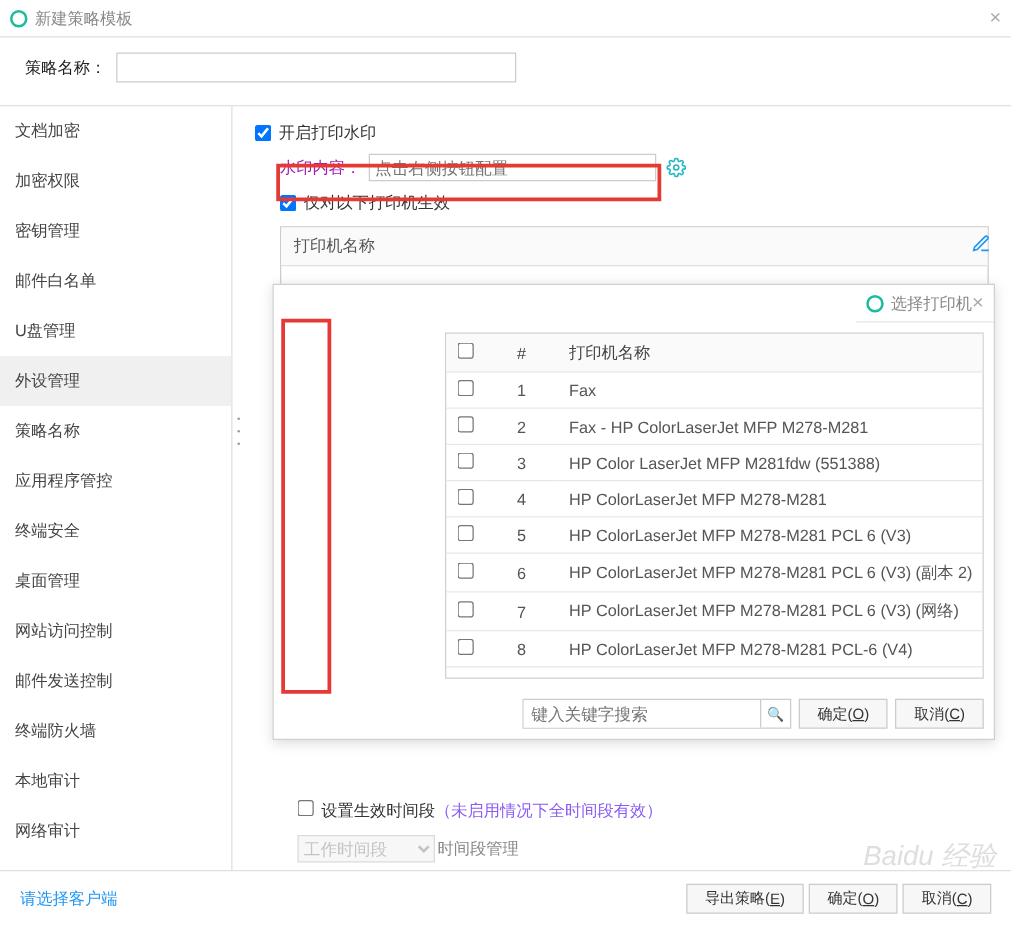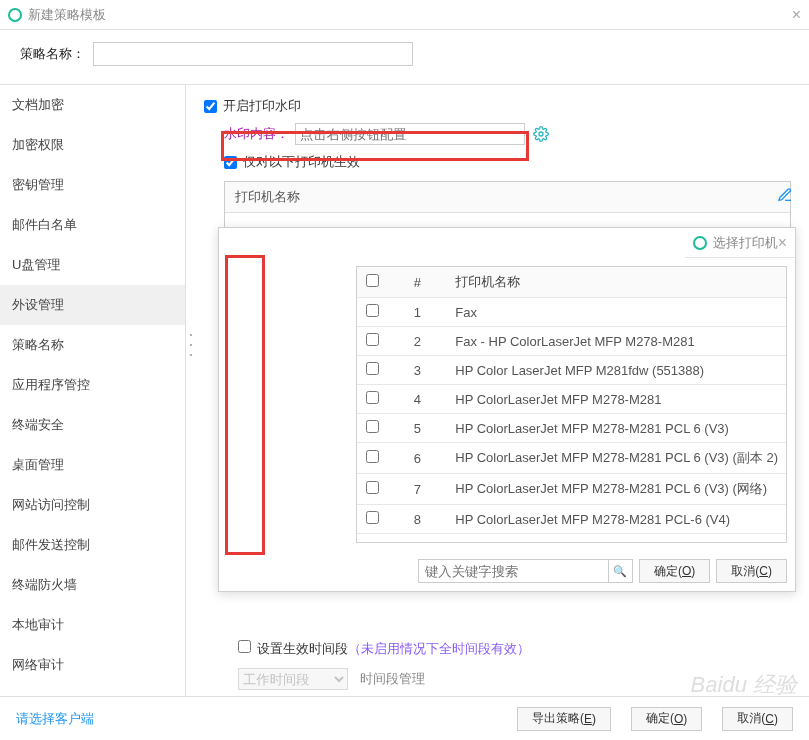--- a/index.html
+++ b/index.html
@@ -263,21 +263,21 @@
 .time-section .row1 {
   display: flex;
   align-items: flex-start;
   margin-bottom: 10px;
 }
 .time-section .row1 input[type=checkbox] { margin-right: 6px; }
 .time-section .row1 .muted { color: #8b5cf6; margin-left: 0; }
 .time-section .row2 {
   display: flex;
   align-items: center;
-  gap: 12px;
+  gap: 2px;
 }
 .time-section select {
   width: 110px;
   height: 22px;
   border: 1px solid #ccc;
   color: #aaa;
   background: #f5f5f5;
 }
 .time-section .link { color: #888; }
 
@@ -287,21 +287,21 @@
   bottom: 0;
   left: 0;
   right: 0;
   height: 44px;
   border-top: 1px solid #e0e0e0;
   display: flex;
   align-items: center;
   padding: 0 16px;
 }
 .footer .left-link { color: #2196f3; cursor: pointer; }
-.footer .btns { margin-left: auto; display: flex; gap: 20px; align-items: center; }
+.footer .btns { margin-left: auto; display: flex; gap: 4px; align-items: center; }
 
 
 .brand-wm {
   position: absolute;
   right: 12px;
   bottom: 40px;
   color: rgba(160,160,160,0.35);
   font-size: 22px;
   font-style: italic;
   pointer-events: none;

